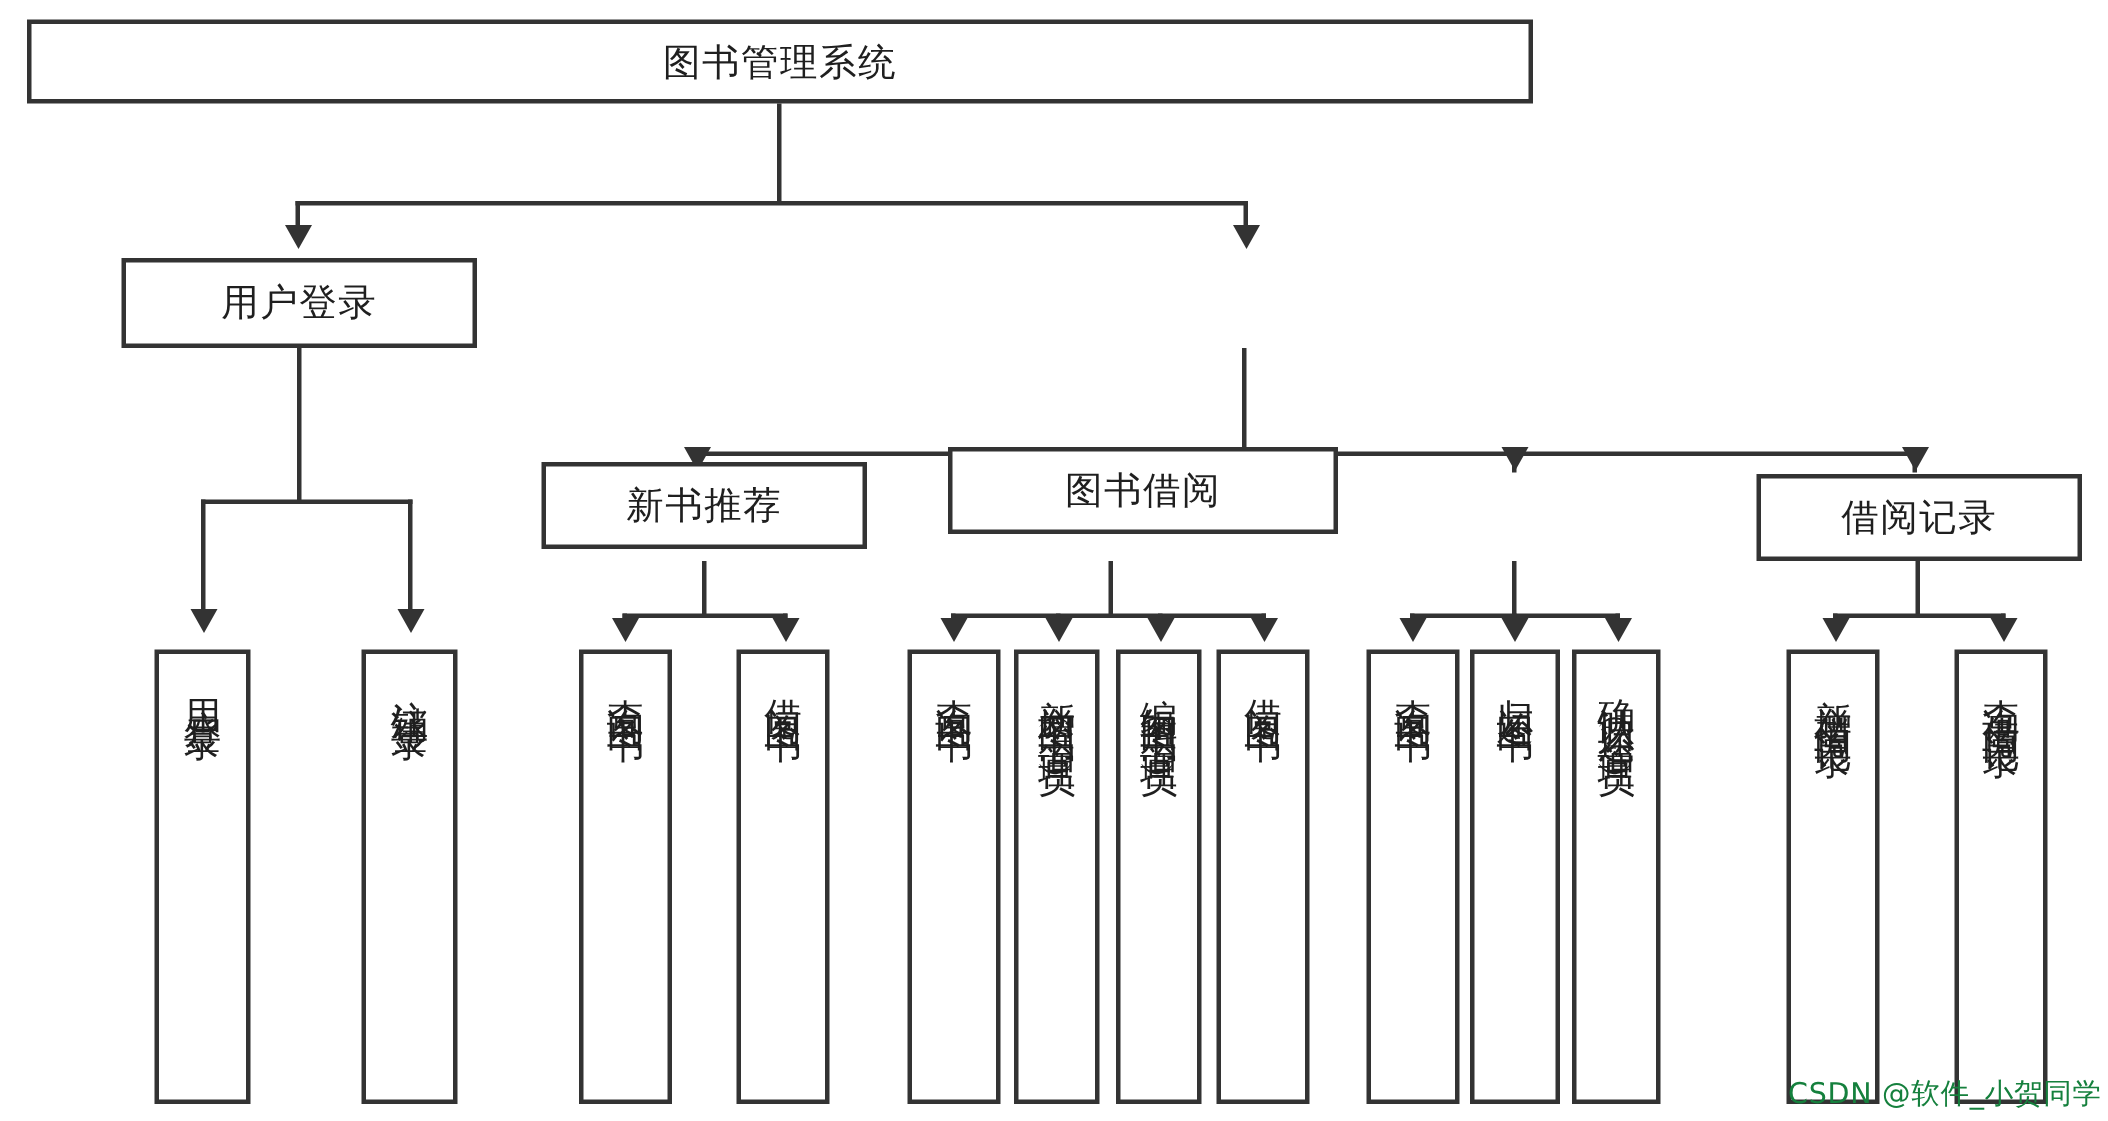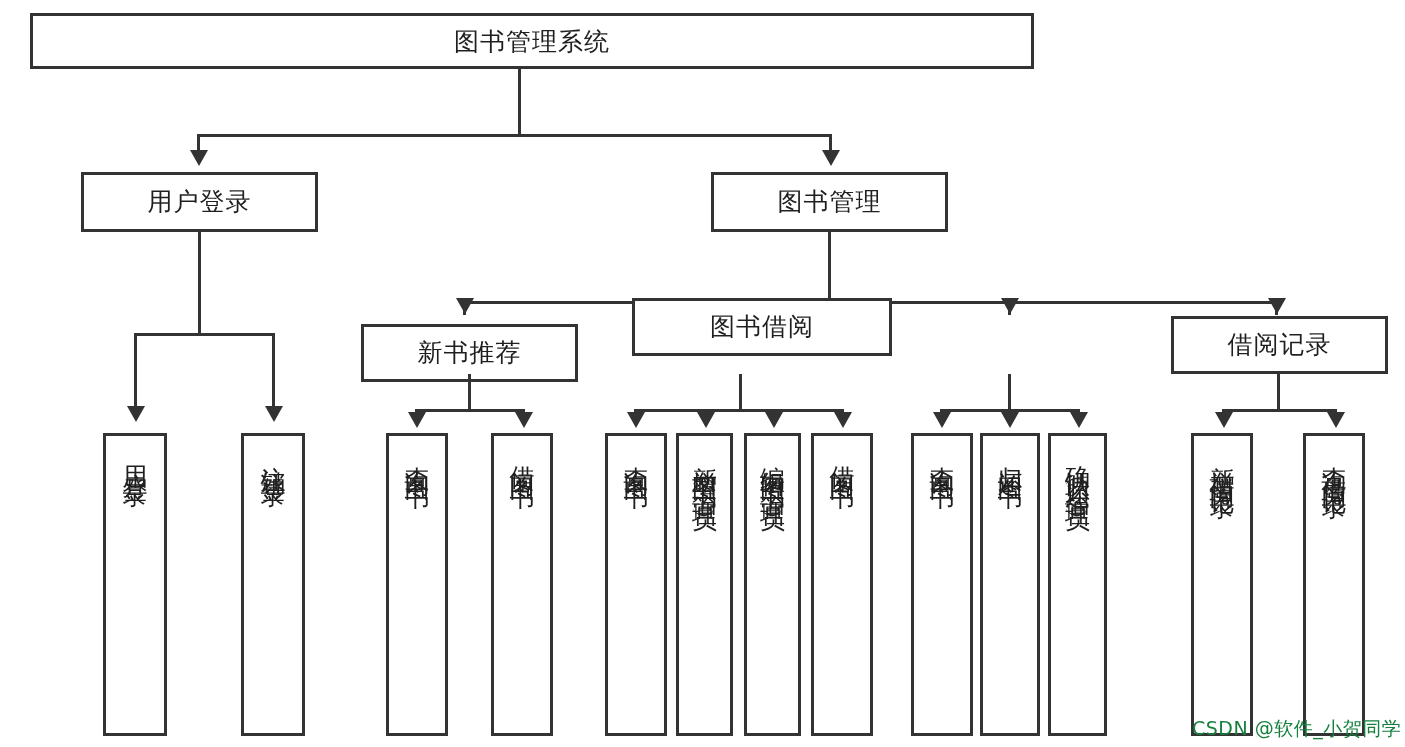--- a/index.html
+++ b/index.html
@@ -70,57 +70,54 @@
     white-space:nowrap;
     letter-spacing:0.5px;
     font-family:"DejaVu Sans","Liberation Sans",sans-serif;
   }
 </style>
 </head>
 <body>
 
 <div id="canvas">
 
-  <div class="node root" style="left:18px; top:13px; width:1004px; height:56px;margin-left:12px;">
+  <div class="node root" style="left:18px; top:13px; width:1004px; height:56px;">
     <span>图书管理系统</span>
   </div>
 
   <div class="ln vl" style="left:518px; top:69px; width:3px; height:67px;"></div>
   <div class="ln hl" style="left:197px; top:134px; width:635px; height:3px;"></div>
   <div class="ln vl" style="left:197px; top:134px; width:3px; height:18px;"></div>
   <div class="arrow" style="left:190px; top:150px;"></div>
   <div class="ln vl" style="left:829px; top:134px; width:3px; height:18px;"></div>
   <div class="arrow" style="left:822px; top:150px;"></div>
 
   <div class="node h" style="left:81px; top:172px; width:237px; height:60px;">
     <span>用户登录</span>
-  </div>
-  <div class="node h" style="left:711px; top:172px; width:237px; height:60px;">
-    <span>图书管理</span>
   </div>
 
   <div class="ln vl" style="left:198px; top:232px; width:3px; height:104px;"></div>
   <div class="ln hl" style="left:134px; top:333px; width:141px; height:3px;"></div>
   <div class="ln vl" style="left:134px; top:333px; width:3px; height:76px;"></div>
   <div class="arrow" style="left:127px; top:406px;"></div>
   <div class="ln vl" style="left:272px; top:333px; width:3px; height:76px;"></div>
   <div class="arrow" style="left:265px; top:406px;"></div>
 
   <div class="ln vl" style="left:828px; top:232px; width:3px; height:72px;"></div>
   <div class="ln hl" style="left:463px; top:301px; width:812px; height:3px;"></div>
   <div class="ln vl" style="left:463px; top:301px; width:3px; height:14px;"></div>
   <div class="arrow" style="left:456px; top:298px;"></div>
   <div class="ln vl" style="left:739px; top:301px; width:3px; height:14px;"></div>
   <div class="arrow" style="left:732px; top:298px;"></div>
   <div class="ln vl" style="left:1008px; top:301px; width:3px; height:14px;"></div>
   <div class="arrow" style="left:1001px; top:298px;"></div>
   <div class="ln vl" style="left:1275px; top:301px; width:3px; height:14px;"></div>
   <div class="arrow" style="left:1268px; top:298px;"></div>
 
-  <div class="node h" style="left:361px; top:324px; width:217px; height:58px;">
+  <div class="node h" style="left:361px; top:308px; width:217px; height:58px;">
     <span>新书推荐</span>
   </div>
   <div class="node h" style="left:632px; top:298px; width:260px; height:58px;text-align:right;">
     <span>图书借阅</span>
   </div>
   <div class="node h" style="left:1171px; top:316px; width:217px; height:58px;">
     <span>借阅记录</span>
   </div>
 
   <div class="ln vl" style="left:468px; top:374px; width:3px; height:38px;"></div>

